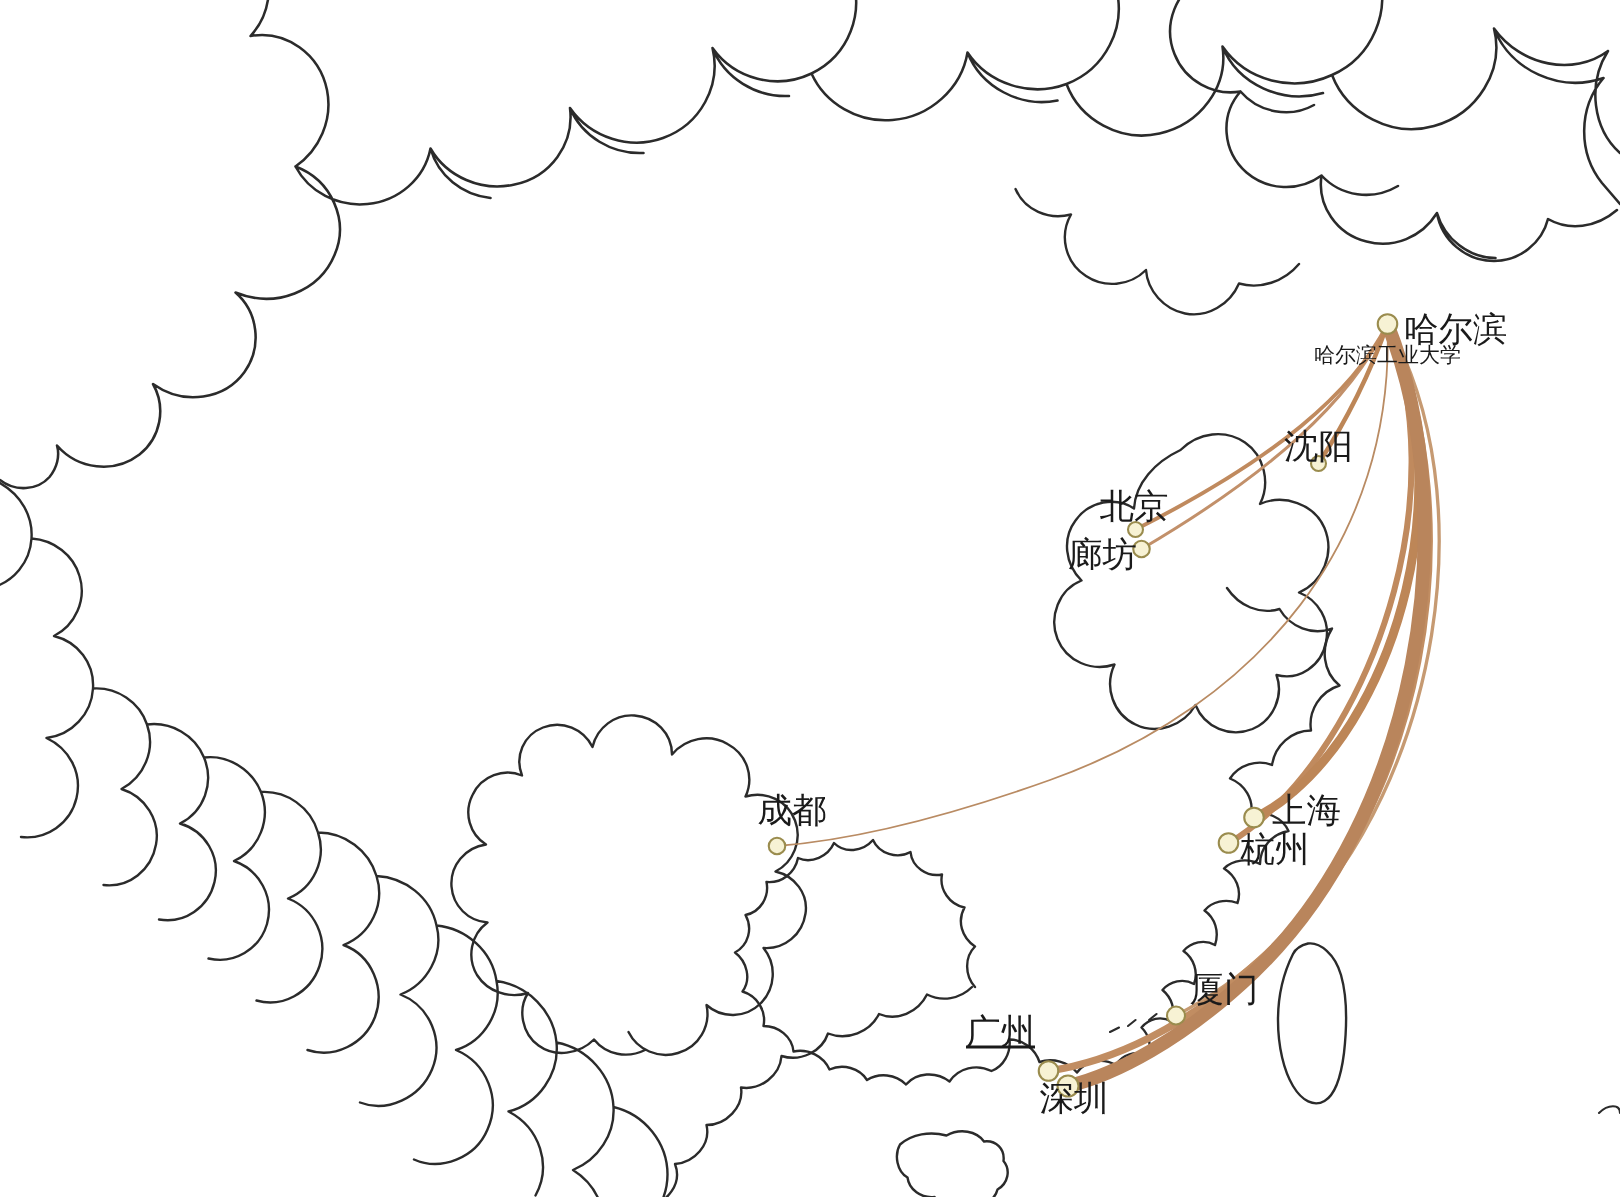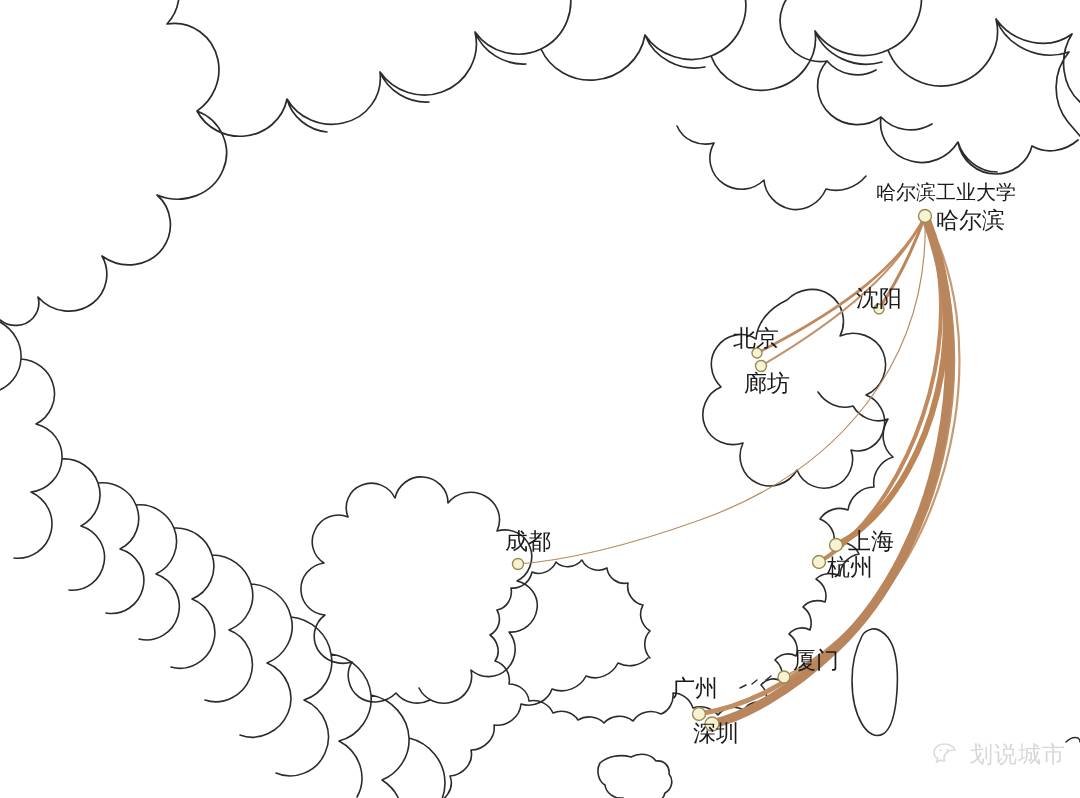--- a/index.html
+++ b/index.html
@@ -27,21 +27,22 @@
   .city-label {
     position: absolute;
     font-family: "DejaVu Sans", "Liberation Sans", sans-serif;
     font-size: 23px;
     line-height: 1;
     color: #1a1a1a;
     white-space: nowrap;
     letter-spacing: 0px;
   }
   .city-label.big {
-    font-size: 20px;
+    font-size: 14px;
+    margin-top: 48px;
   }
   #watermark {
     position: absolute;
     right: 14px;
     bottom: 28px;
     display: flex;
     align-items: center;
     gap: 7px;
     opacity: 0.30;
   }
@@ -998,38 +999,25 @@
         <circle cx="699" cy="714" r="6.5" fill="#f7f2d4" stroke="#9a8c4e" stroke-width="1.4"></circle>
         <circle cx="712" cy="724" r="7" fill="#f7f2d4" stroke="#9a8c4e" stroke-width="1.4"></circle>
       </g>
 
   </svg>
 
   <div>
       <div class="city-label" style="left: 936px; top: 209px;">哈尔滨</div>
       <div class="city-label" style="left: 856px; top: 287px;">沈阳</div>
       <div class="city-label" style="left: 733px; top: 327px;">北京</div>
-      <div class="city-label" style="left: 712px; top: 372px; padding-left: 32px;">廊坊</div>
+      <div class="city-label" style="left: 712px; top: 359px;">廊坊</div>
       <div class="city-label" style="left: 505px; top: 530px;">成都</div>
       <div class="city-label" style="left: 800px; top: 530px; margin-left: 48px;">上海</div>
       <div class="city-label" style="left: 827px; top: 556px;">杭州</div>
       <div class="city-label" style="left: 793px; top: 649px;">厦门</div>
-      <div class="city-label" style="left: 672px; top: 677px;">广州</div>
+      <div class="city-label" style="left: 644px; top: 677px; text-decoration: underline;">广州</div>
       <div class="city-label" style="left: 693px; top: 722px; text-align: center;">深圳</div>
     </div>
 
   <div class="city-label big" id="title-label" style="left: 876px; top: 182px;">哈尔滨工业大学</div>
 
-  <div id="watermark">
-    <span class="wm-icon">
-      <svg width="30" height="26" viewBox="0 0 30 26" aria-hidden="true">
-        <path d="M11 2 C5 2 1 6 1 10.5 C1 13 2.4 15.2 4.6 16.6 L3.6 20 L7.3 18.2
-                 C8.4 18.5 9.7 18.7 11 18.7 C11.2 18.7 11.4 18.7 11.6 18.7
-                 C11.2 17.8 11 16.9 11 15.9 C11 11.5 15.4 8 20.8 8
-                 C21.2 8 21.6 8 22 8.1 C21.2 4.6 16.6 2 11 2 Z" fill="none" stroke="#8a8a92" stroke-width="1.6"></path>
-        <circle cx="7.6" cy="8.2" r="1.1" fill="#8a8a92"></circle>
-        <circle cx="14.4" cy="8.2" r="1.1" fill="#8a8a92"></circle>
-      </svg>
-    </span>
-    <span class="wm-text">划说城市</span>
-  </div>
 
 </div>
 
 </body></html>

